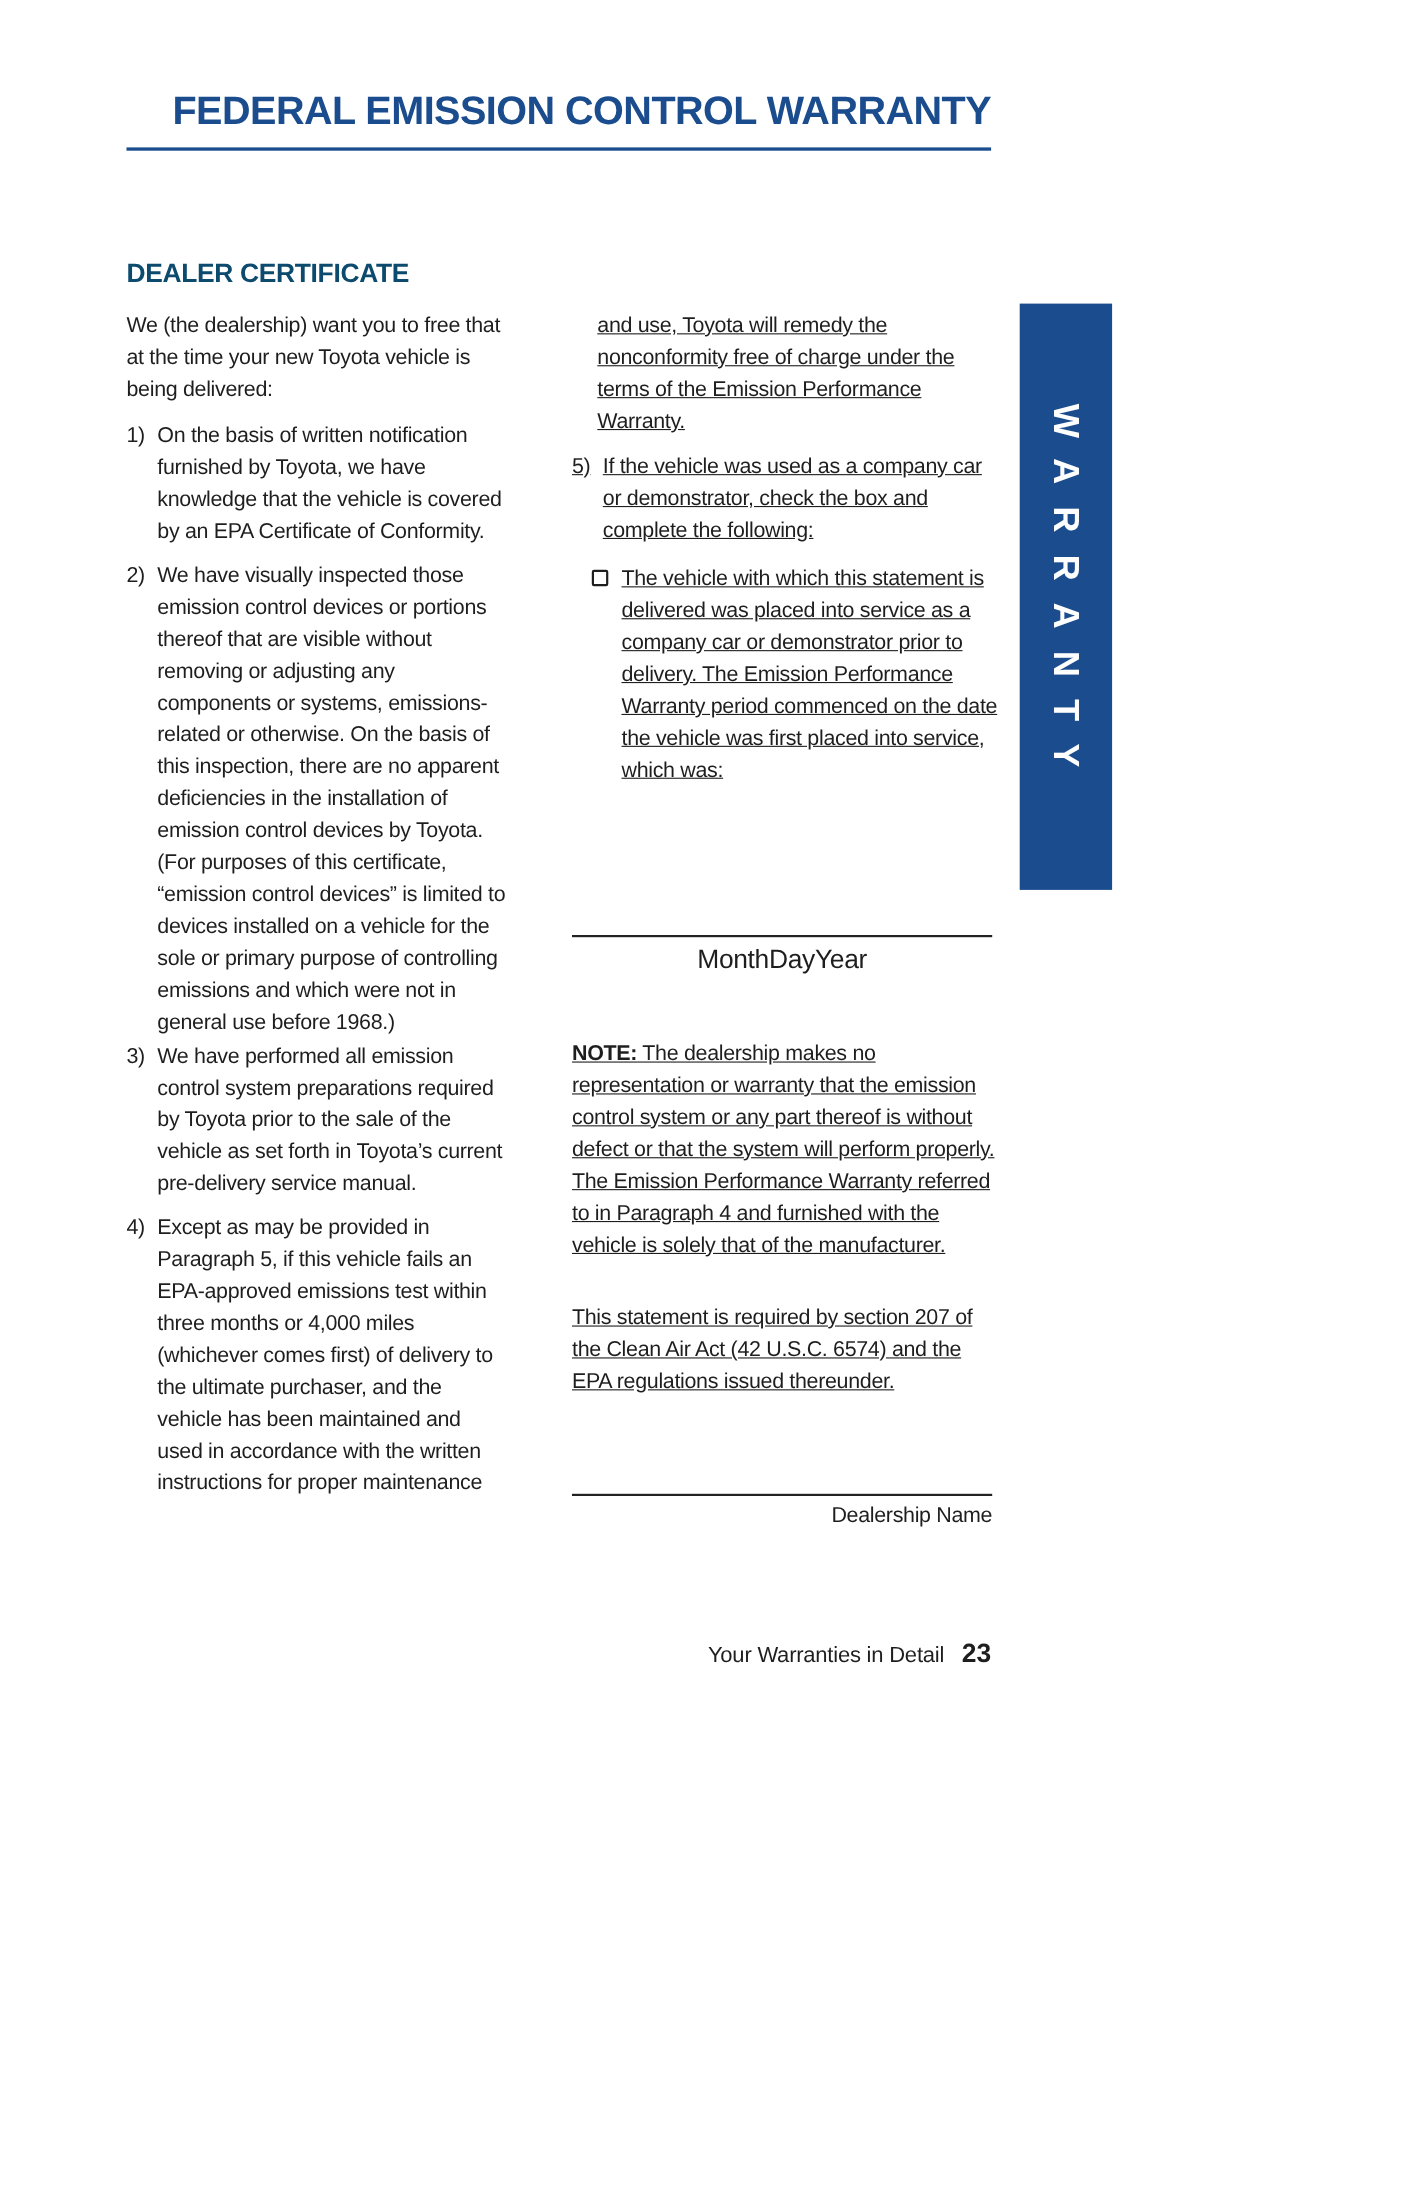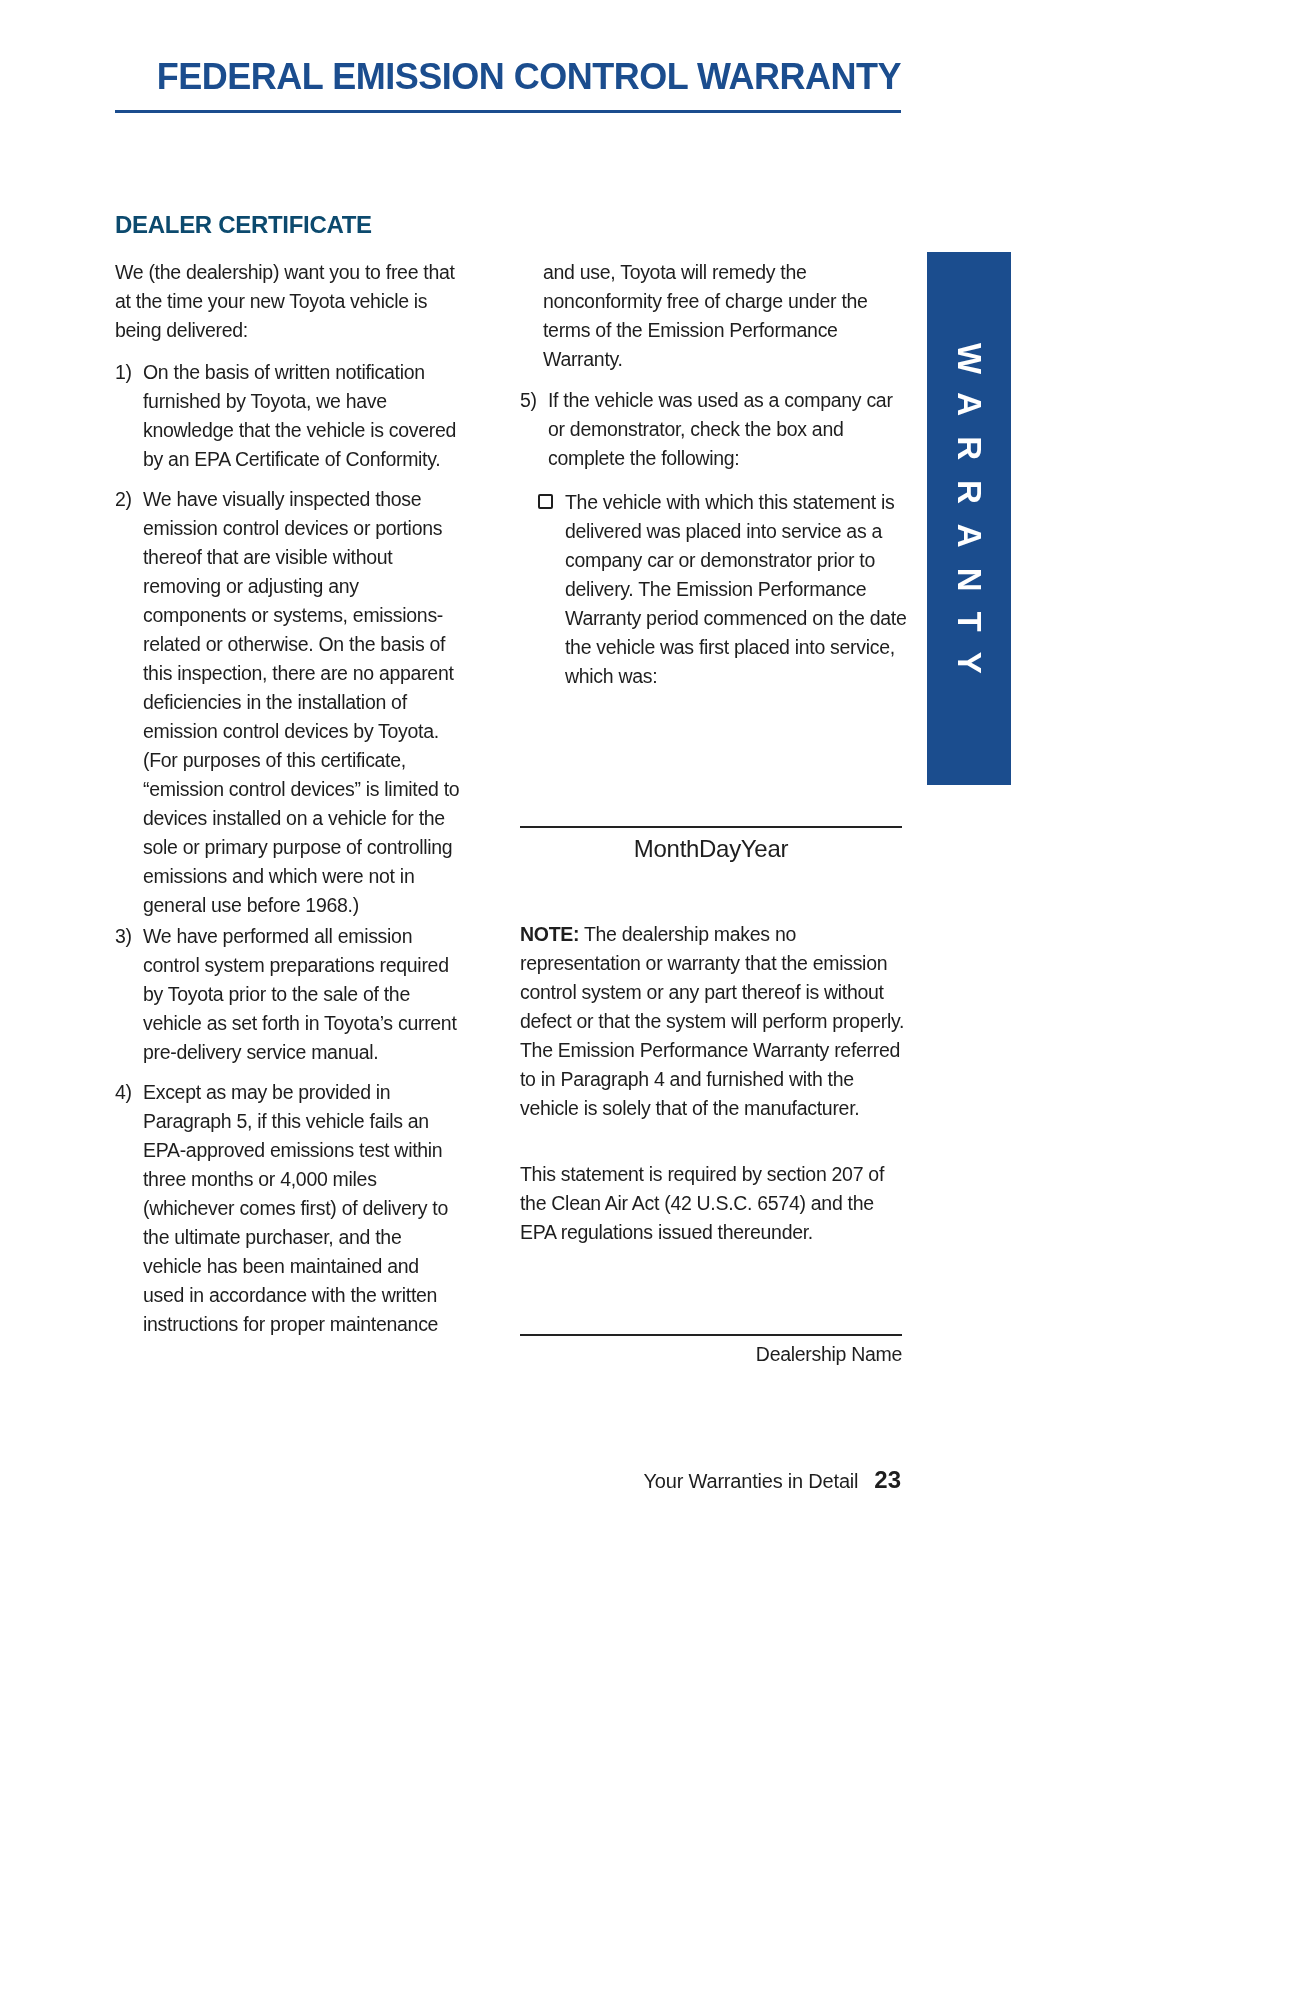--- a/index.html
+++ b/index.html
@@ -5,20 +5,21 @@
   * { margin: 0; padding: 0; box-sizing: border-box; }
   html, body { background: #ffffff; }
   .page {
     position: relative;
     width: 1294px;
     height: 1588px;
     background: #ffffff;
     font-family: "Liberation Sans", sans-serif;
     color: #1e1e1e;
     overflow: hidden;
+    margin-top: 24px;
   }
   .page-title {
     position: absolute;
     top: 56px;
     left: 115px;
     width: 786px;
     text-align: right;
     font-size: 36px;
     font-weight: bold;
     letter-spacing: -0.5px;
@@ -43,21 +44,21 @@
     color: #0c4a6e;
   }
   .para {
     position: absolute;
     left: 115px;
     width: 348px;
     font-size: 19.5px;
     line-height: 29px;
     letter-spacing: -0.3px;
   }
-  .rc { left: 520px; width: 388px; }
+  .rc { left: 520px; width: 388px; text-decoration: underline; }
   .numbered { display: flex; }
   .num { flex: 0 0 28px; width: 28px; }
   .itext { flex: 1 1 auto; }
   .cont { padding-left: 23px; }
   .checkbox-row { display: flex; padding-left: 18px; }
   .checkbox {
     flex: 0 0 15px;
     width: 15px;
     height: 15px;
     border: 2px solid #1e1e1e;

